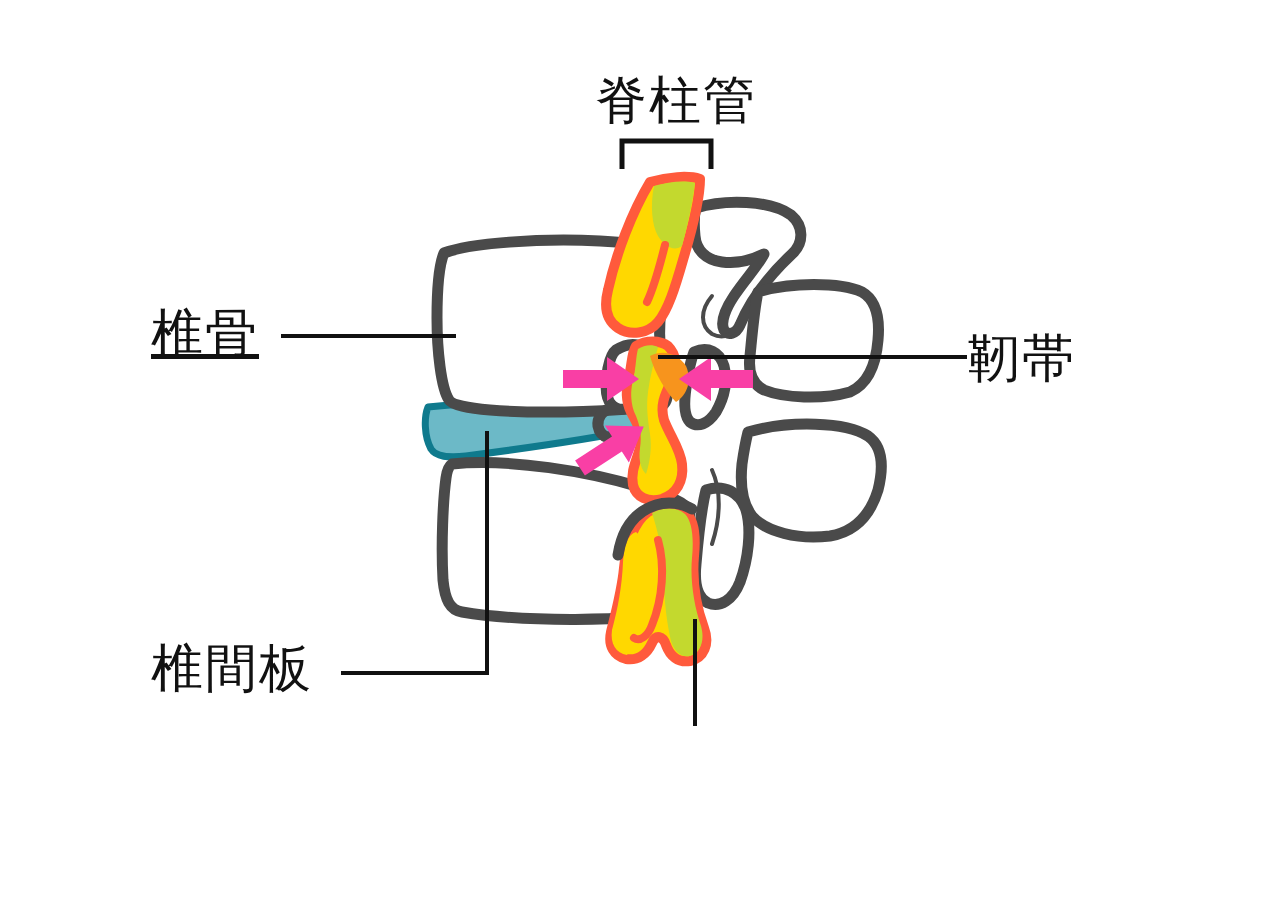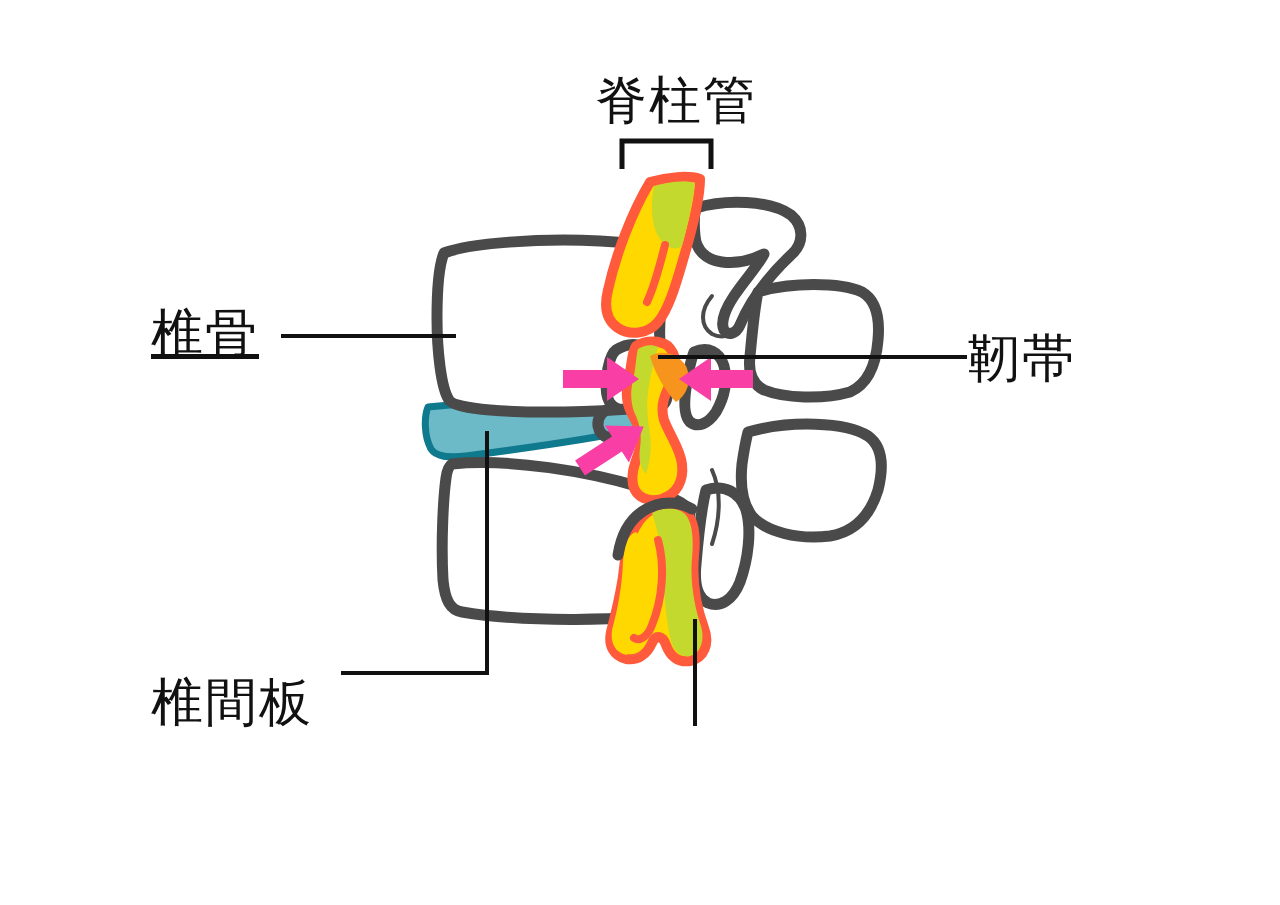--- a/index.html
+++ b/index.html
@@ -40,21 +40,21 @@
     color:var(--line-black);
     font-size:52px;
     font-weight:500;
     letter-spacing:2px;
     white-space:nowrap;
     line-height:1;
   }
   #label-spinal-canal{left:583px;top:74px;margin-left:12px;}
   #label-vertebra{left:151px;top:307px;text-decoration:underline;}
   #label-ligament{left:968px;top:332px;}
-  #label-disc{left:151px;top:676px;}
+  #label-disc{left:151px;top:642px;}
   #label-cord{left:634px;top:728px;}
 </style>
 </head>
 <body>
 
 <div id="canvas">
 
   <svg id="art" width="1280" height="905" viewBox="0 0 1280 905" xmlns="http://www.w3.org/2000/svg">
 
     <g>

